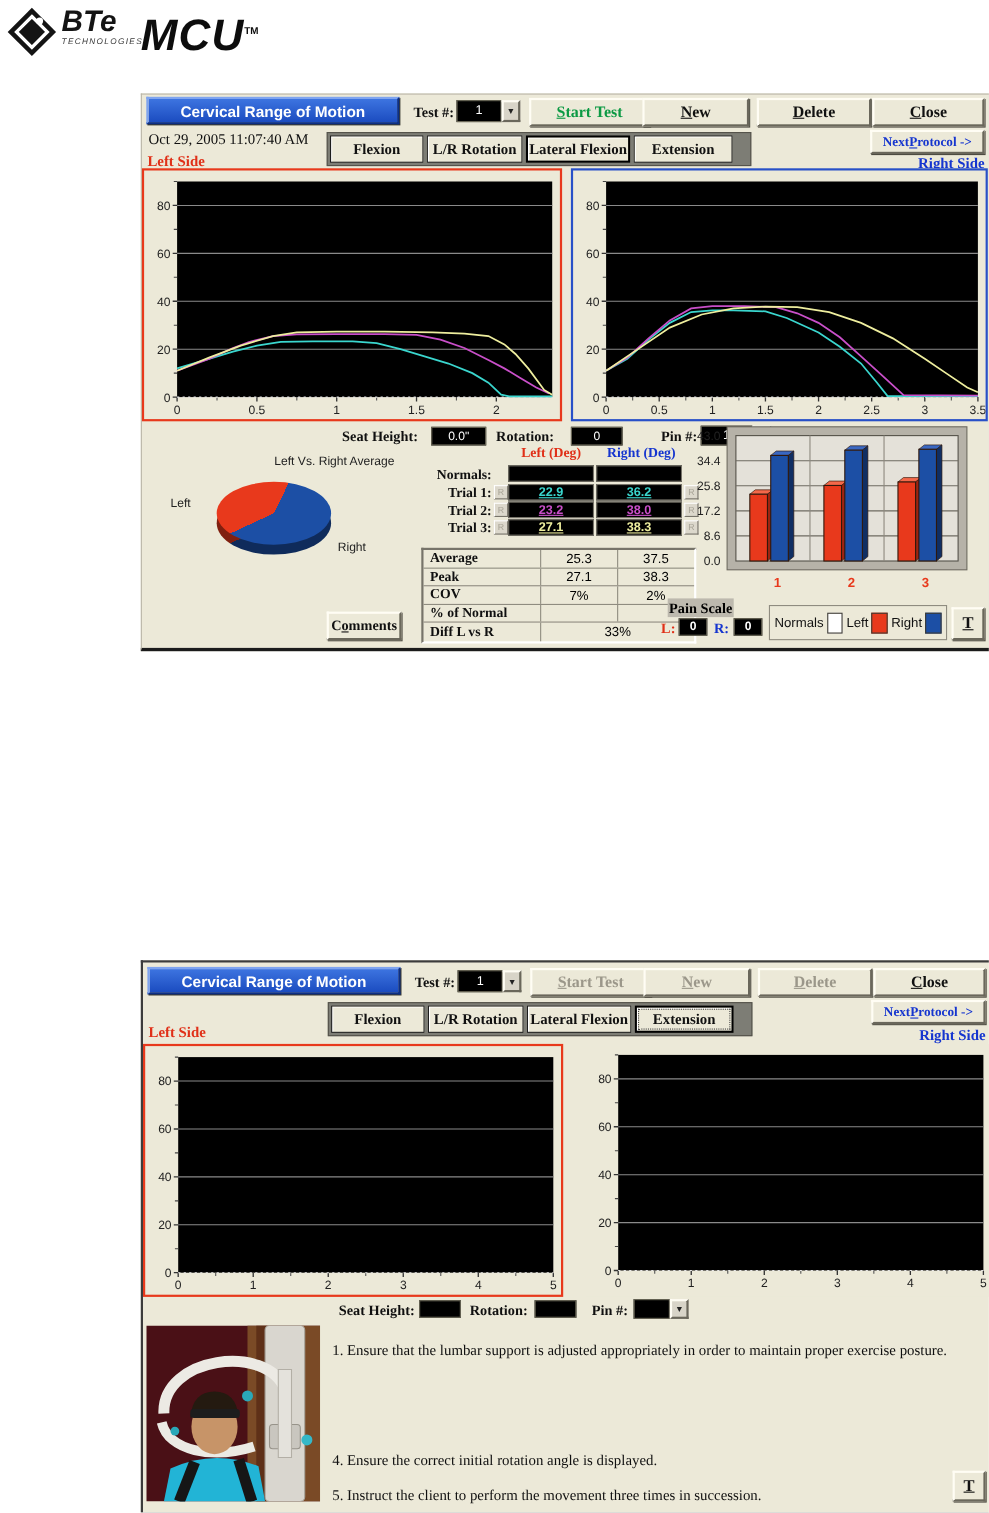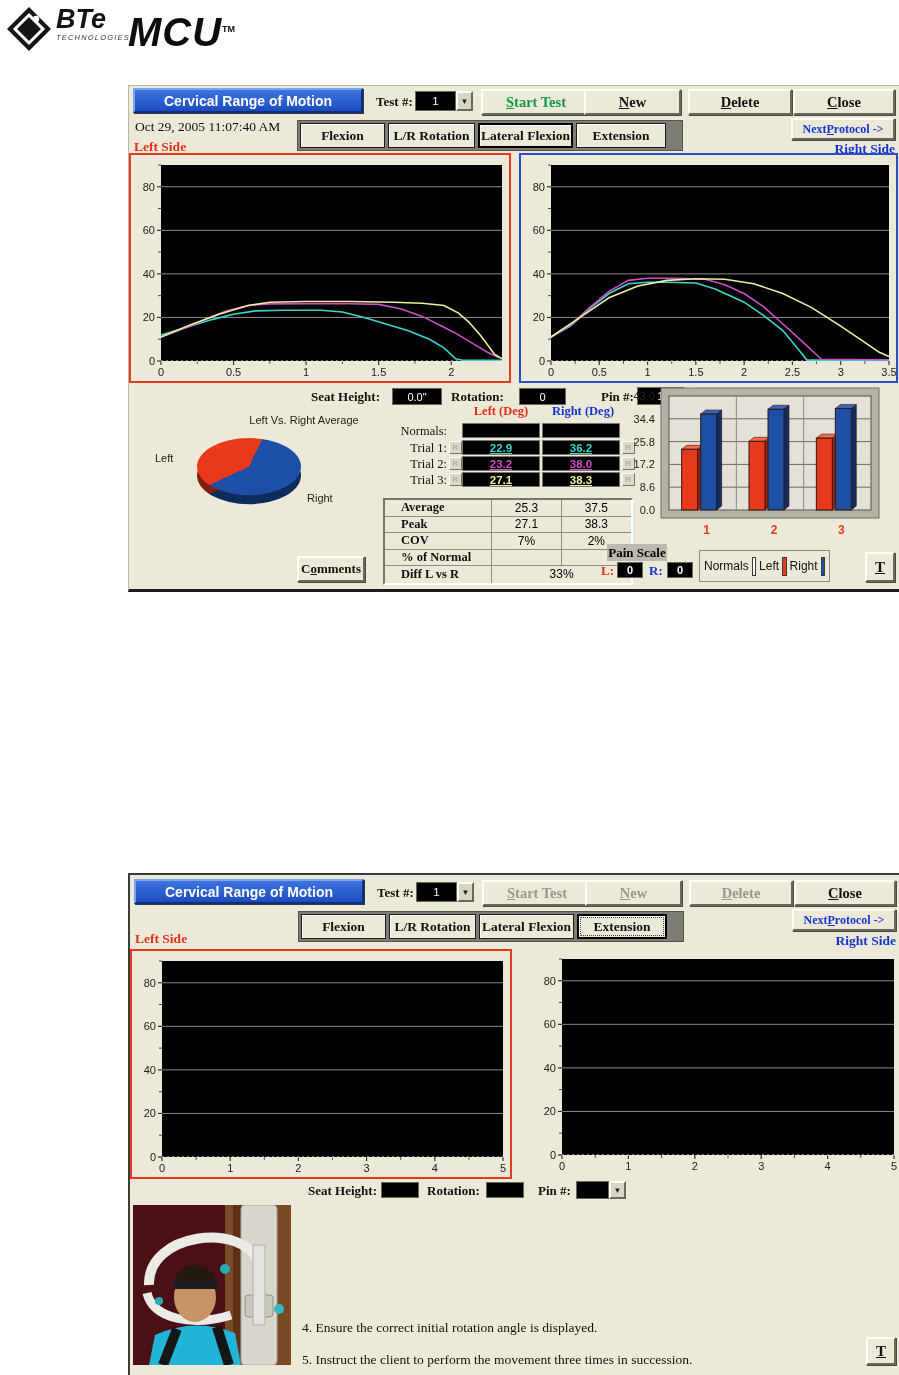--- a/index.html
+++ b/index.html
@@ -46,35 +46,35 @@
      display:flex;align-items:center;justify-content:center;}
   .tab.sel{border:2px solid #000;}
   .tab.dotted{outline:1px dotted #444;outline-offset:-4px;}
   .chart{position:absolute;background:#ece9d8;}
   .side-label{position:absolute;font-family:"Liberation Serif",serif;font-weight:bold;font-size:13.5px;}
   .red-t{color:#e03018;} .blue-t{color:#1535cf;}
   
   .deg-hdr{position:absolute;width:80px;text-align:center;font-family:"Liberation Serif",serif;
      font-weight:bold;font-size:12.5px;}
   .tr-label{position:absolute;width:68px;text-align:right;font-family:"Liberation Serif",serif;
-     font-weight:normal;font-size:12.5px;color:#101010;}
+     font-weight:bold;font-size:12.5px;color:#101010;}
   .r-btn{position:absolute;width:13px;height:13px;background:#dcd8cc;border:1px solid;
      border-color:#fff #77746a #77746a #fff;font-size:8px;color:#a7a396;display:flex;
      align-items:center;justify-content:center;}
   .t-cell{position:absolute;width:78px;height:15px;background:#000;border:1px solid #77746a;
      font-size:11.5px;font-weight:bold;display:flex;align-items:center;justify-content:center;
      text-decoration:underline;}
   .c-t1{color:#3ad6ce;} .c-t2{color:#c94fc9;} .c-t3{color:#eeee9e;}
   
   .stats{position:absolute;left:254px;top:412px;width:250px;border:2px solid;border-color:#77746a #fff #fff #77746a;
      background:#ece9d8;}
   .stats .row{display:flex;border-bottom:1px solid #8f8c80;height:16.5px;}
   .stats .row:last-child{border-bottom:none;text-align:center;}
   .stats .lab{width:108px;font-family:"Liberation Serif",serif;font-weight:bold;font-size:12.5px;
-     padding-left:16px;border-right:1px solid #8f8c80;display:flex;align-items:center;color:#101010;}
+     padding-left:6px;border-right:1px solid #8f8c80;display:flex;align-items:center;color:#101010;}
   .stats .v{width:70px;font-size:12px;display:flex;align-items:center;justify-content:center;border-right:1px solid #8f8c80;}
   .stats .v:last-child{border-right:none;}
   .stats .span2{width:140px;}
   
   .pain-title{position:absolute;background:#bdb9ae;font-family:"Liberation Serif",serif;font-weight:bold;
      font-size:13px;display:flex;align-items:center;justify-content:center;}
   .legend{position:absolute;border:1px solid #8f8c80;display:flex;align-items:center;gap:3px;padding:0 4px;background:#ece9d8;}
   .legend .lab{font-size:12px;color:#111;}
   .sw{width:22px;height:19px;border:1px solid #3c3a32;}
   .sw.white{background:#fff;} .sw.red{background:#e8391c;} .sw.blue{background:#1c4fa5;}
@@ -353,21 +353,21 @@
         <rect x="214.33333333333334" y="22.46046511627908" width="16" height="101.53953488372092" fill="#1c4fa5" stroke="#30180c"></rect>
         <text x="220.33333333333334" y="148" text-anchor="middle" fill="#e8391c" font-size="12" font-family="Liberation Sans,sans-serif" font-weight="bold">3</text>
       </svg>
 
     <div class="pain-title" style="left:478px;top:458px;width:60px;height:17px;">Pain Scale</div>
     <div class="slabel red-t" style="left:472px;top:477px;">L:</div>
     <div class="black-field" style="left:488px;top:476px;width:26px;height:16px;font-weight:bold;">0</div>
     <div class="slabel blue-t" style="left:520px;top:477px;">R:</div>
     <div class="black-field" style="left:538px;top:476px;width:26px;height:16px;font-weight:bold;">0</div>
 
-    <div class="legend" style="left:570px;top:464px;width:131px;height:32px;">
+    <div class="legend" style="left:570px;top:464px;width:162px;height:32px;">
       <span class="lab">Normals</span>
       <span class="sw white"></span>
       <span class="lab">Left</span>
       <span class="sw red"></span>
       <span class="lab">Right</span>
       <span class="sw blue"></span>
     </div>
 
     <div class="btn" style="left:736px;top:466px;width:30px;height:30px;font-size:15px;">
         <span class="ul">T</span>
@@ -520,20 +520,21 @@
       <circle cx="92" cy="64" r="5" fill="#2aa8b8"></circle>
       <circle cx="26" cy="96" r="4" fill="#2aa8b8"></circle>
       <ellipse cx="62" cy="92" rx="21" ry="25" fill="#c79468"></ellipse>
       <path d="M 40 84 Q 42 60 62 60 Q 82 60 84 84 Q 62 72 40 84 Z" fill="#241a10"></path>
       <rect x="40" y="76" width="45" height="8" rx="3" fill="#1d1d1d"></rect>
       <path d="M 16 160 L 22 130 Q 62 112 102 128 L 108 160 Z" fill="#22b4d6"></path>
       <path d="M 30 160 L 44 124" stroke="#161616" stroke-width="10"></path>
       <path d="M 96 160 L 84 122" stroke="#161616" stroke-width="10"></path>
     </svg>
 
+    <div class="instr" style="top:345px;">1.  Ensure that the lumbar support is adjusted appropriately in order to maintain proper exercise posture.</div>
     <div class="instr" style="top:445px;">4.  Ensure the correct initial rotation angle is displayed.</div>
     <div class="instr" style="top:477px;">5.  Instruct the client to perform the movement three times in succession.</div>
 
     <div class="btn" style="left:736px;top:462px;width:30px;height:28px;font-size:15px;">
         <span class="ul">T</span>
       </div>
   </section>
 </div>
 
 </body></html>

